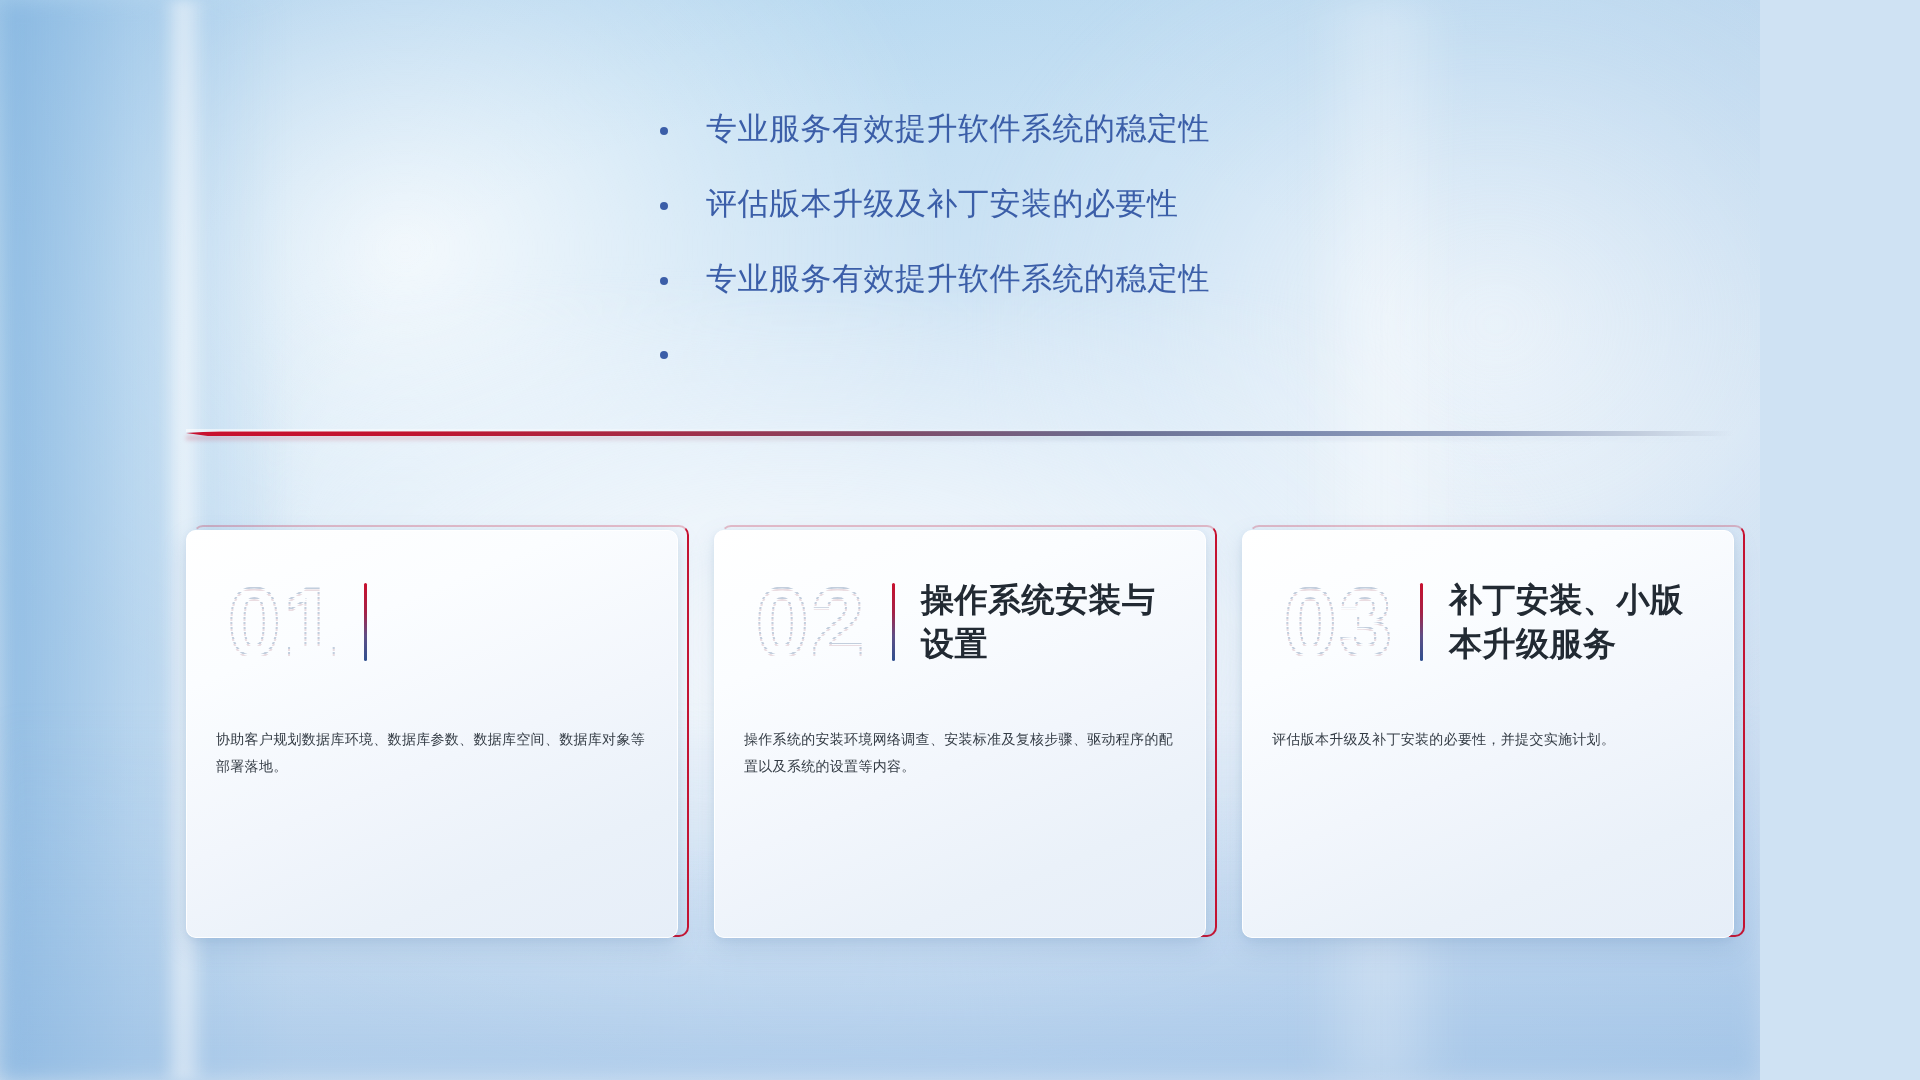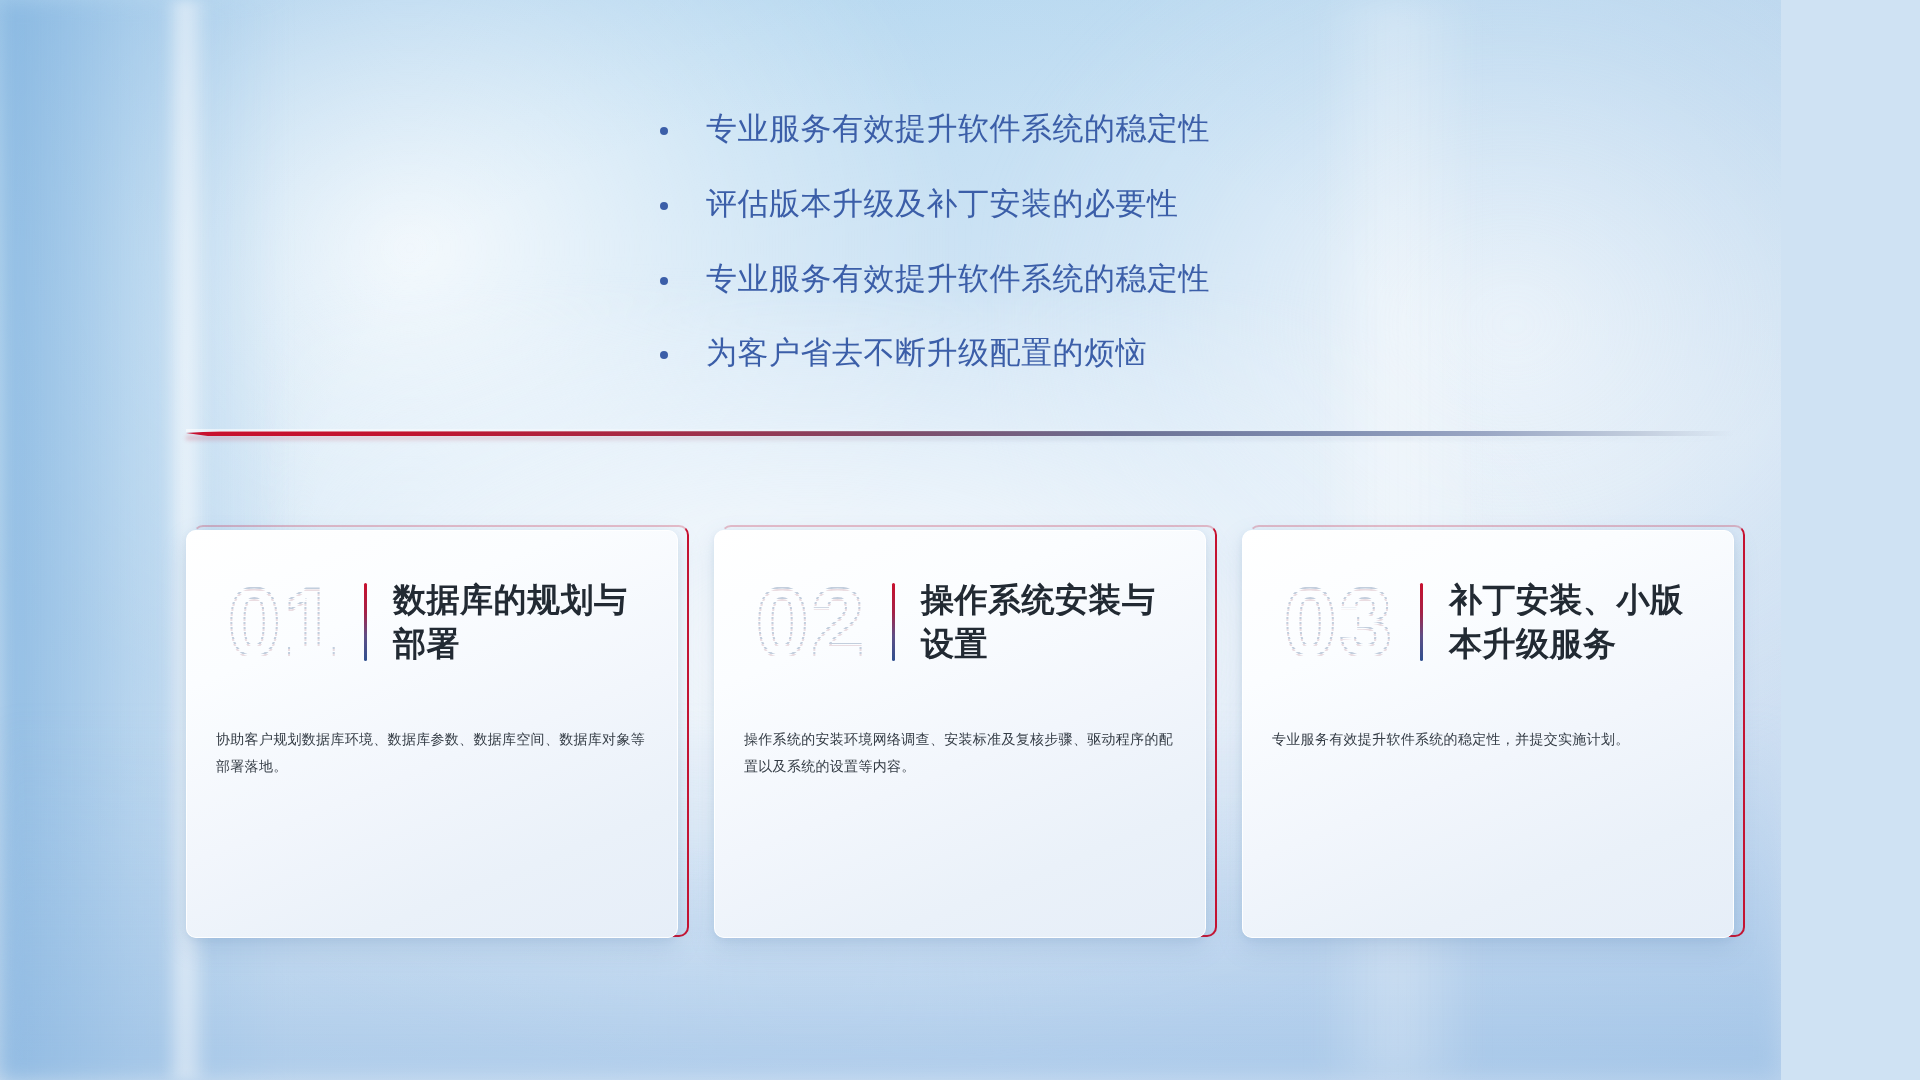--- a/index.html
+++ b/index.html
@@ -2,21 +2,21 @@
 <html><head>
 <meta charset="utf-8">
 <style>
   html,body{margin:0;padding:0;}
   body{
     width:1920px;height:1080px;overflow:hidden;
     font-family:"Liberation Sans","DejaVu Sans",sans-serif;
     background:#cfe2f3;
   }
 
-  .slide{position:relative;width:1760px;height:1080px;overflow:hidden;padding-left:21px;}
+  .slide{position:relative;width:1760px;height:1080px;overflow:hidden;}
 
   
   .bg-base{
     position:absolute;inset:0;
     background:
       linear-gradient(160deg,#a6cfee 0%, #bcdcf2 18%, #d2e5f5 42%, #e4eef8 62%, #d9e6f6 82%, #cfe0f4 100%);
   }
   .bg-glow-a{
     position:absolute;left:-8%;top:-22%;width:62%;height:90%;
     background:radial-gradient(ellipse at 50% 50%, rgba(255,255,255,.82) 0%, rgba(255,255,255,.30) 42%, rgba(255,255,255,0) 72%);
@@ -191,21 +191,20 @@
       <span class="bullet-text">评估版本升级及补丁安装的必要性</span>
     </div>
 
     <div class="bullet-row">
       <span class="bullet-dot"></span>
       <span class="bullet-text">专业服务有效提升软件系统的稳定性</span>
     </div>
 
     <div class="bullet-row">
       <span class="bullet-dot"></span>
-      <span class="bullet-text">为客户省去不断升级配置的烦恼</span>
     </div>
 
   </div>
 
   <div class="divider">
     <div class="under"></div>
     <div class="line"></div>
     <div class="sheen"></div>
   </div>
 
@@ -213,21 +212,20 @@
 
     <div class="card">
       <div class="card-accent"></div>
       <div class="card-face">
         <div class="card-head">
           <div class="card-num">
             <div class="glyph tint">01</div>
             <div class="glyph">01</div>
           </div>
           <div class="card-bar"></div>
-          <div class="card-title">数据库的规划与部署</div>
         </div>
         <div class="card-body">协助客户规划数据库环境、数据库参数、数据库空间、数据库对象等部署落地。</div>
       </div>
     </div>
 
     <div class="card">
       <div class="card-accent"></div>
       <div class="card-face">
         <div class="card-head">
           <div class="card-num">
@@ -245,19 +243,19 @@
       <div class="card-accent"></div>
       <div class="card-face">
         <div class="card-head">
           <div class="card-num">
             <div class="glyph tint">03</div>
             <div class="glyph">03</div>
           </div>
           <div class="card-bar"></div>
           <div class="card-title">补丁安装、小版本升级服务</div>
         </div>
-        <div class="card-body">专业服务有效提升软件系统的稳定性，并提交实施计划。</div>
+        <div class="card-body">评估版本升级及补丁安装的必要性，并提交实施计划。</div>
       </div>
     </div>
 
   </div>
 
 </div>
 
 </body></html>

